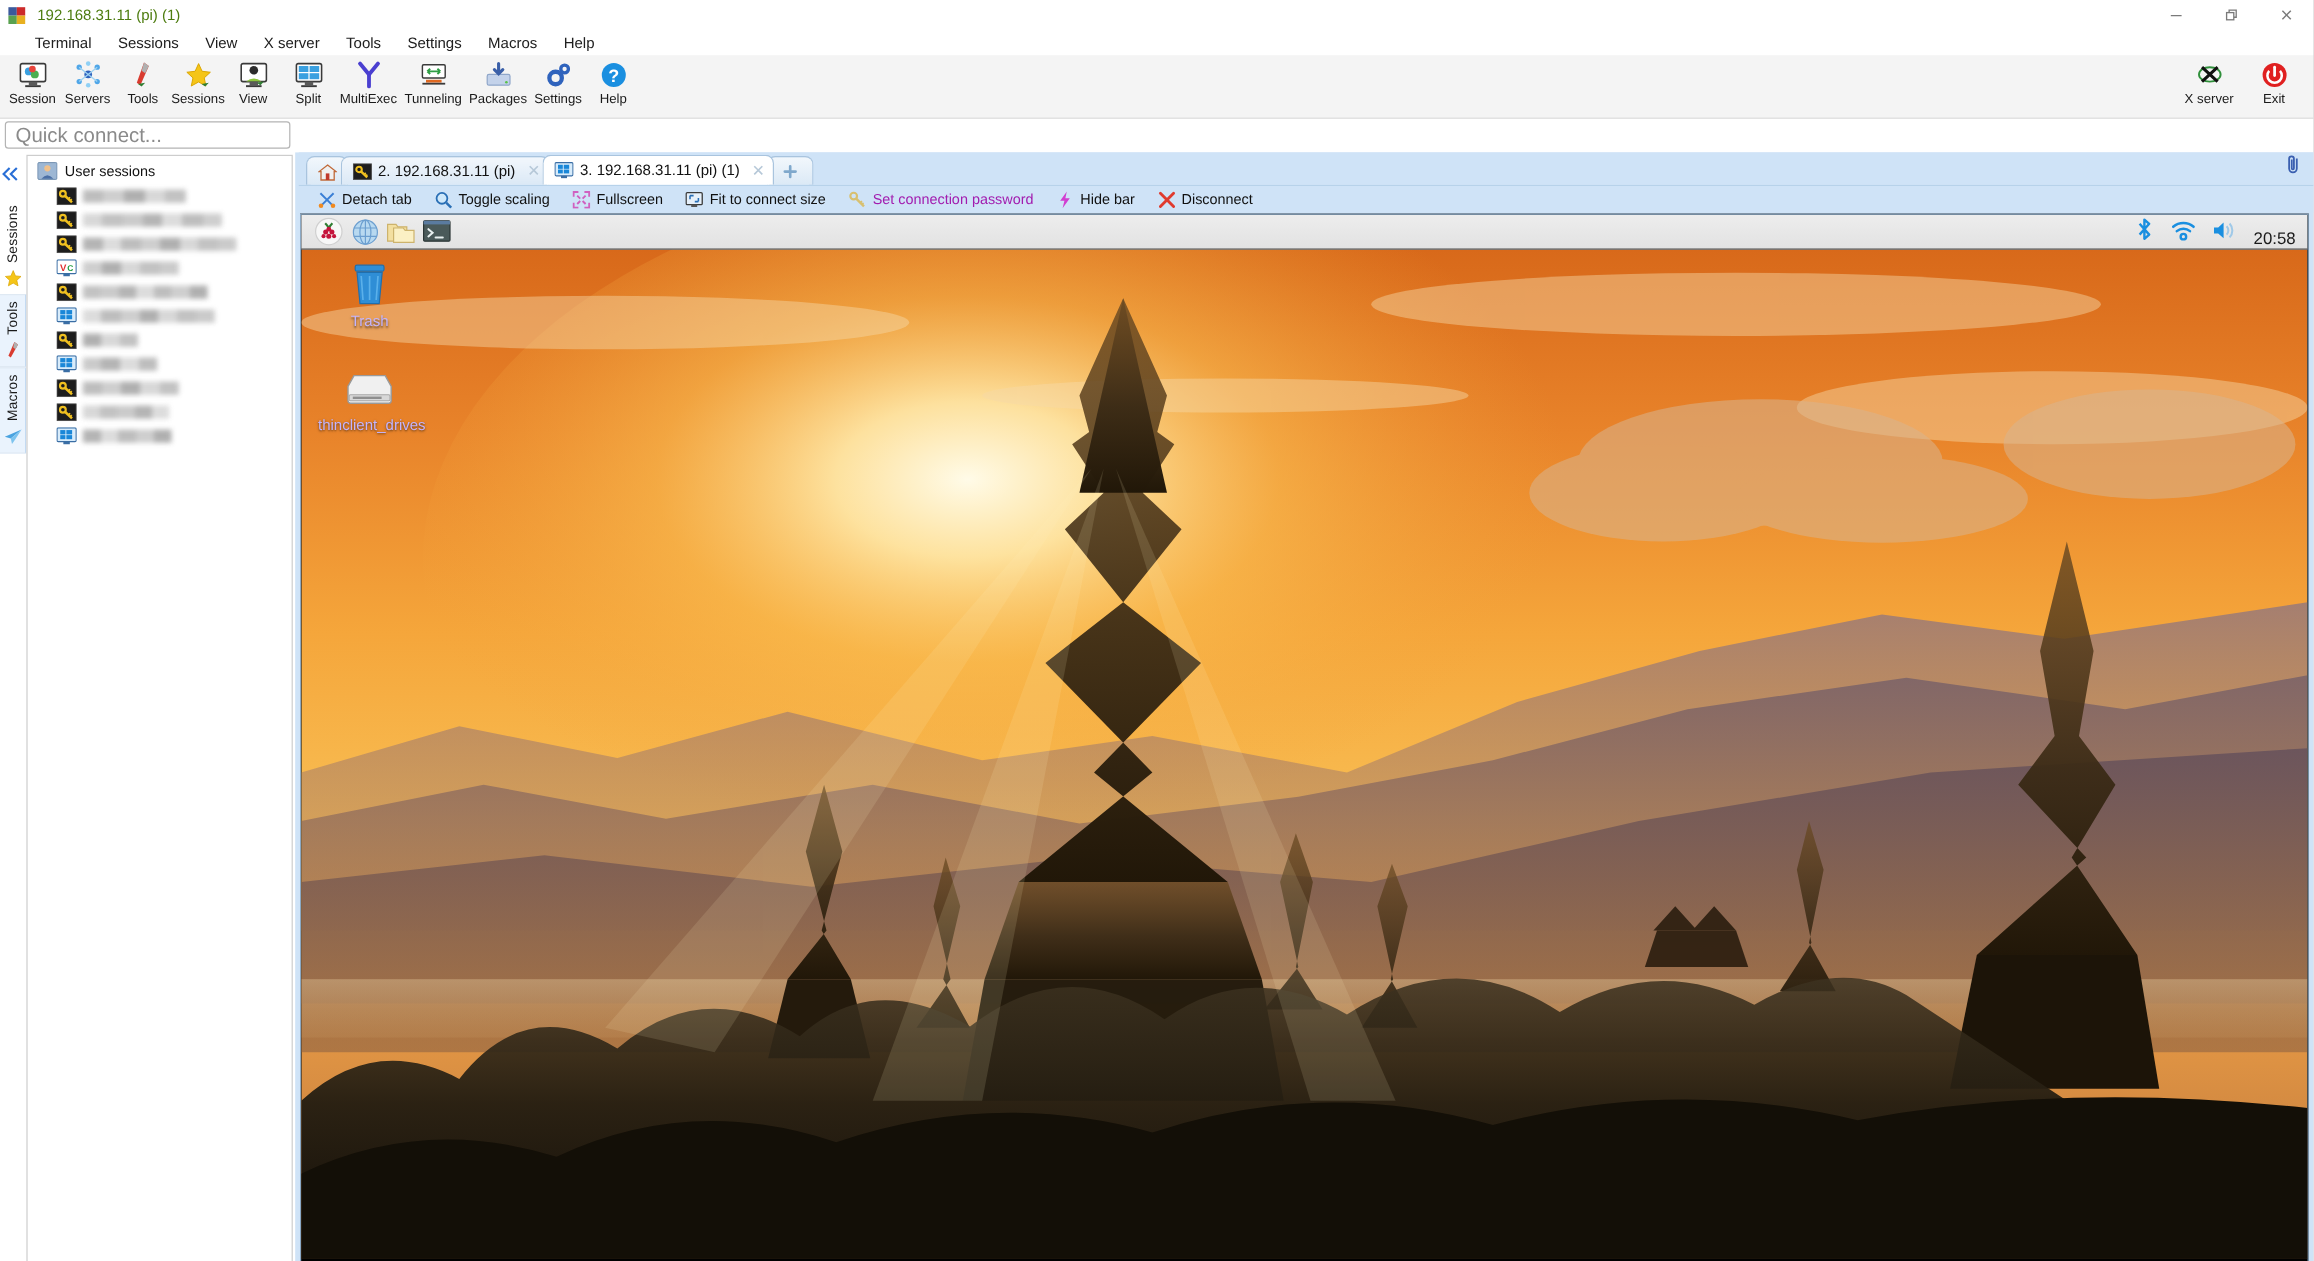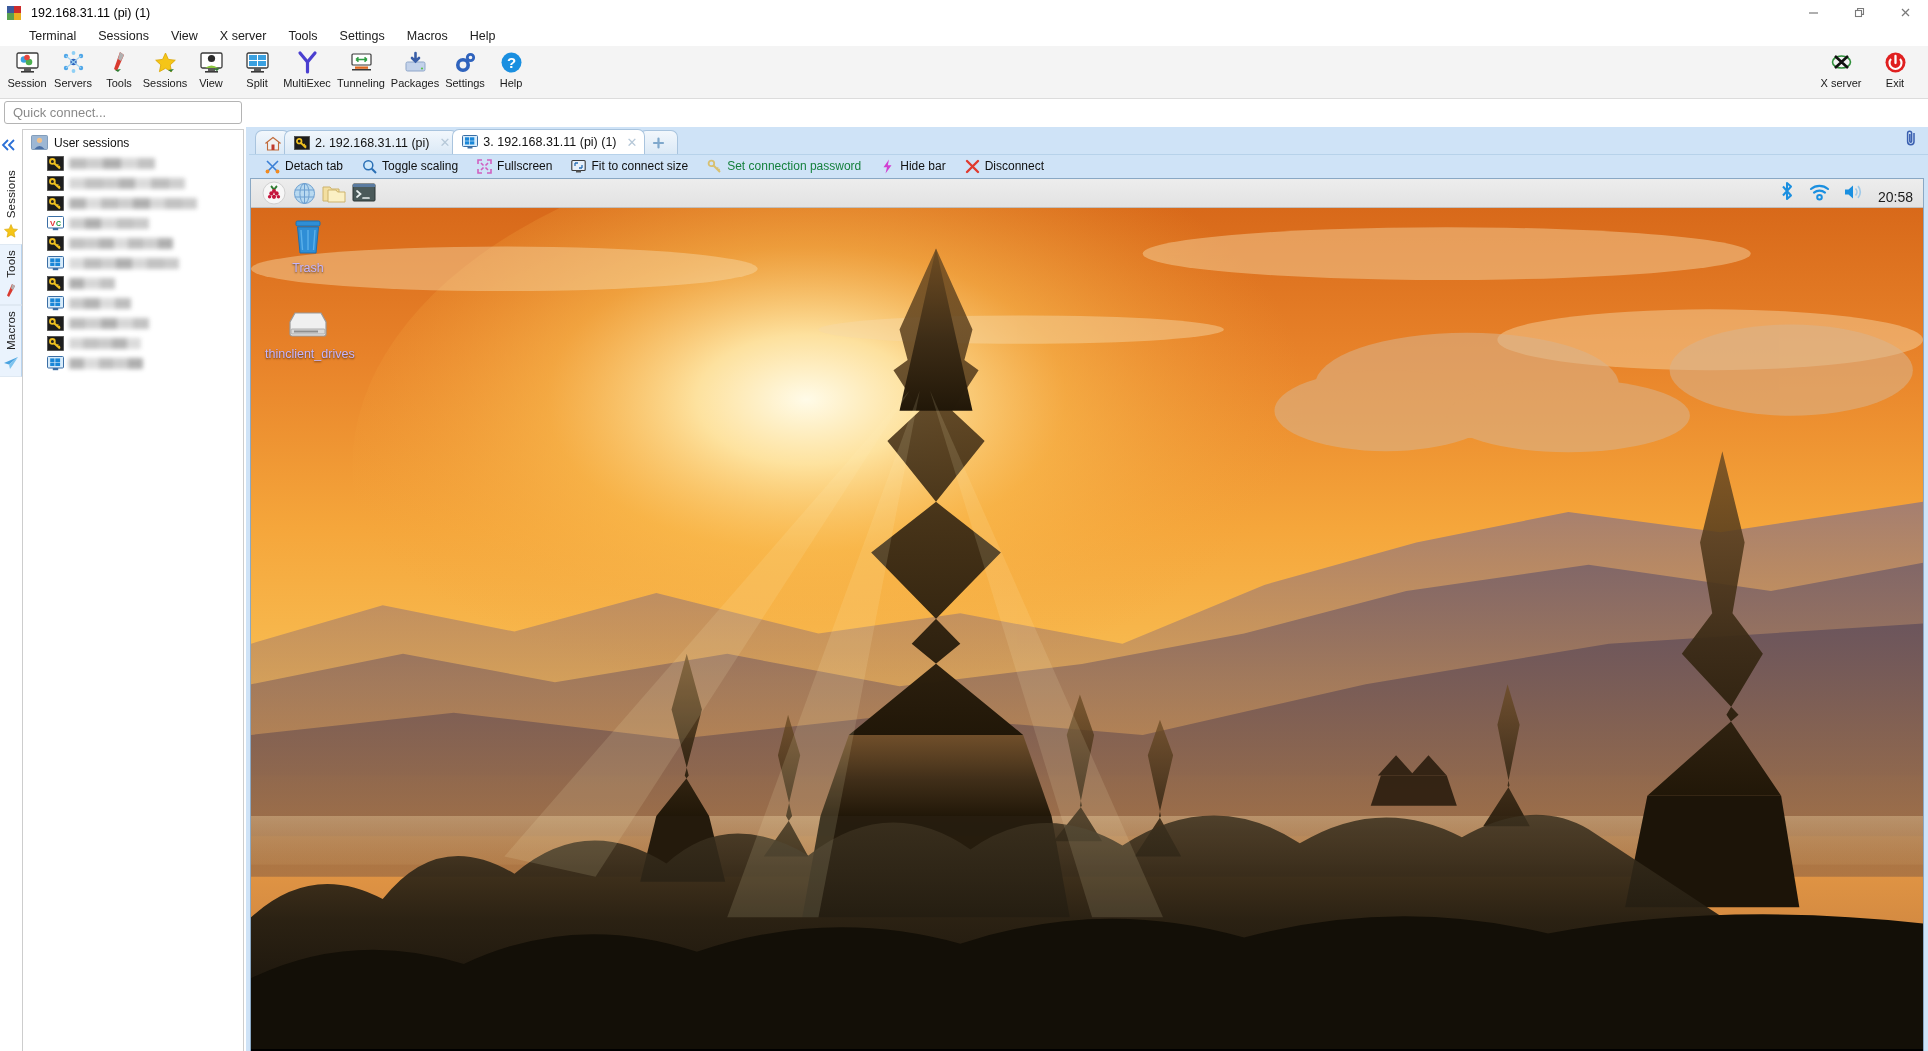--- a/index.html
+++ b/index.html
@@ -14,21 +14,21 @@
   #titlebar {
     height: 25px; display: flex; align-items: center;
     background: #ffffff; position: relative;
   }
   #app-logo { width: 14px; height: 14px; margin-left: 7px; position: relative; }
   #app-logo .q { position: absolute; width: 7px; height: 7px; }
   #app-logo .q1 { left: 0; top: 0; background: #3b5a9c; }
   #app-logo .q2 { left: 7px; top: 0; background: #cc2b2b; }
   #app-logo .q3 { left: 0; top: 7px; background: #59a14f; }
   #app-logo .q4 { left: 7px; top: 7px; background: #e8b020; }
-  #title-text { margin-left: 10px; font-size: 12.5px; color: #000000; }
+  #title-text { margin-left: 10px; font-size: 12.5px; color: #4d7c0f; }
   #wincontrols { position: absolute; right: 0; top: 0; height: 25px; display: flex; }
   .wc { width: 46px; height: 25px; display: flex; align-items: center;
         justify-content: center; color: #8b8b8b; font-size: 13px; }
   .wc svg { display:block; }
 
   
   #menubar {
     height: 21px; display: flex; align-items: center;
     background: #ffffff; padding-left: 18px;
   }
@@ -48,21 +48,21 @@
   .tb-btn.wide { width: 54px; }
   .tb-ico { width: 26px; height: 26px; display:flex; align-items:center; justify-content:center; }
   .tb-lbl { font-size: 11px; color: #1a1a1a; margin-top: 2px; white-space: nowrap; }
   #toolbar-right { position: absolute; right: 6px; top: 0; display: flex; }
   #toolbar-right .tb-btn { width: 54px; }
 
   
   #quickbar { height: 28px; background: #ffffff; padding: 2px 4px; }
   #quick-connect {
     width: 238px; height: 23px; border: 1px solid #b4b4b4;
-    border-radius: 3px; font-size: 13px; color: #8a8a8a;
+    border-radius: 3px; font-size: 17px; color: #8a8a8a;
     padding: 0 8px; display: flex; align-items: center;
     background: #ffffff;
   }
 
   
   #body { display: flex; height: 945px; background: #ffffff; }
 
   
   #vtabs { width: 22px; background: #ffffff; display:flex; flex-direction:column;
            padding-top: 8px; }
@@ -114,21 +114,21 @@
   .tab.addtab { padding: 0 11px; }
   #clip-icon { position: absolute; right: 9px; bottom: 3px; }
 
   
   #sess-toolbar {
     height: 23px; background: #cfe3f7; display:flex; align-items:center;
     gap: 3px; padding-left: 8px; border-top: 1px solid #b7d2ea;
   }
   .st-btn { display:flex; align-items:center; gap: 5px; padding: 1px 8px;
             font-size: 12px; color: #101010; }
-  .st-btn.disabled { color: #15803d; }
+  .st-btn.disabled { color: #a21caf; }
   .st-ico { width: 15px; height: 15px; display:flex; align-items:center; justify-content:center; }
 
   
   #remote {
     flex: 1; margin: 1px 4px 4px 1px; border: 1px solid #8aa8c4;
     position: relative; overflow: hidden; background: #000;
   }
   #rpi-taskbar {
     height: 29px; background: linear-gradient(#ededed,#e2e2e2);
     border-bottom: 1px solid #bfbfbf;

